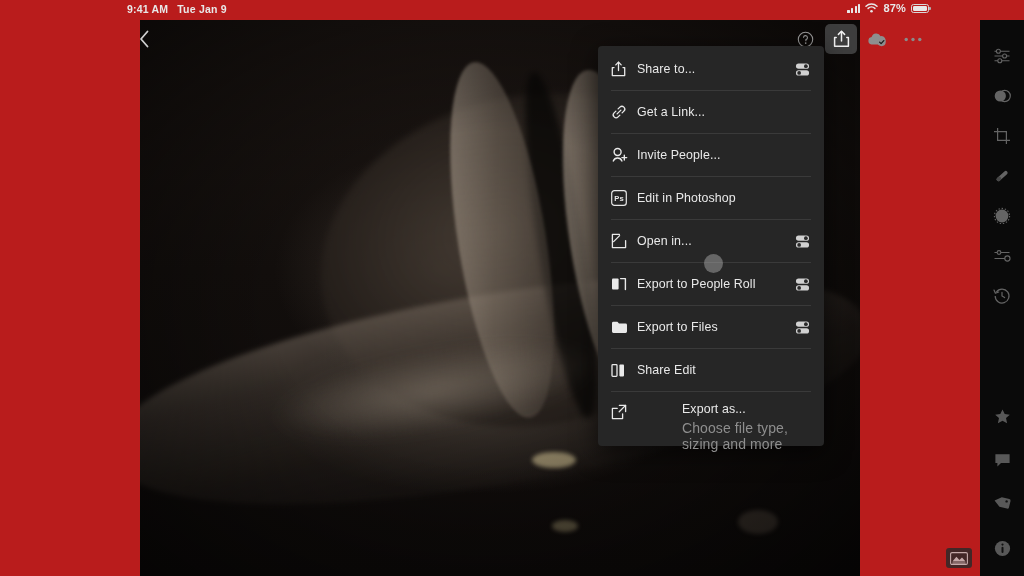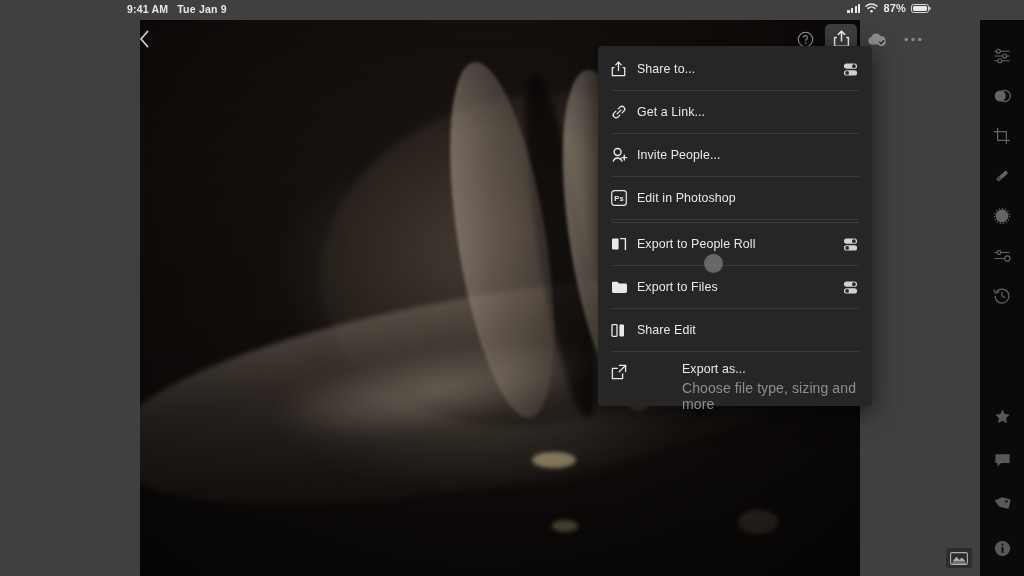--- a/index.html
+++ b/index.html
@@ -4,21 +4,21 @@
 <style>
   * { margin:0; padding:0; box-sizing:border-box; }
   html, body {
     width:1024px; height:576px; overflow:hidden;
     background:#000;
     font-family:"Liberation Sans", sans-serif;
     -webkit-font-smoothing:antialiased;
   }
   #screen {
     position:relative; width:1024px; height:576px;
-    background:#404040; overflow:hidden;
+    background:#b91c1c; overflow:hidden;
   }
 
   
   #statusbar {
     position:absolute; left:0; top:0; width:1024px; height:20px;
     z-index:40; color:#e8e8e8;
     font-size:10.5px; font-weight:bold; letter-spacing:.2px;
   }
   #sb-left { position:absolute; left:127px; top:3px; display:flex; gap:9px; align-items:baseline; }
   #sb-right { position:absolute; right:95px; top:2px; display:flex; gap:5px; align-items:center; }
@@ -119,21 +119,21 @@
 
   
   #filmtoggle {
     position:absolute; right:52px; bottom:8px; width:26px; height:20px;
     display:flex; align-items:center; justify-content:center;
     background:#2a2a2a; border-radius:3px; z-index:26; cursor:pointer; opacity:.82;
   }
 
   
   #menu {
-    position:absolute; left:598px; top:46px; width:274px;
+    position:absolute; left:598px; top:46px; width:226px;
     background:#262626; border-radius:4px; z-index:35;
     box-shadow:0 6px 26px rgba(0,0,0,.62);
     padding:4px 0 6px;
     font-size:12.4px; color:#e9e9e9;
   }
   .mi {
     position:relative; display:flex; align-items:center;
     height:38px; padding:0 14px 0 13px; cursor:pointer;
   }
   .mi.tall { height:46px; align-items:flex-start; padding-top:8px;gap:45px; }
@@ -431,67 +431,87 @@
           <rect x="0.7" y="0.7" width="14.6" height="14.6" rx="2.6" fill="none" stroke="#e9e9e9" stroke-width="1.2"></rect>
           <text x="8" y="11.2" font-family="Liberation Sans, sans-serif" font-size="7.6" font-weight="bold" fill="#e9e9e9" text-anchor="middle">Ps</text>
         </svg>
       </span>
       <span class="tx">
         <span class="lbl">Edit in Photoshop</span>
       </span>
     </div>
     <div class="sep"></div>
 
-    <div class="sep"></div>
-
     <div class="mi">
       <span class="ic">
         <svg width="16" height="16" viewBox="0 0 16 16">
-          <rect x="1" y="2.6" width="6.6" height="11" rx="1" fill="#e9e9e9"></rect>
-          <path d="M9.6 2.6 H14.4 V13.6" stroke="#e9e9e9" stroke-width="1.4" fill="none" stroke-linecap="round" stroke-linejoin="round"></path>
-        </svg>
-      </span>
-      <span class="tx">
-        <span class="lbl">Export to People Roll</span>
+          <path d="M14.6 7.6 V14.6 H1.4 V5.2" stroke="#e9e9e9" stroke-width="1.3" fill="none" stroke-linecap="round" stroke-linejoin="round"></path>
+          <path d="M1.4 5.2 V1.4 H8.4" stroke="#e9e9e9" stroke-width="1.3" fill="none" stroke-linecap="round" stroke-linejoin="round"></path>
+          <path d="M2.6 8.6 L8.6 2.6" stroke="#e9e9e9" stroke-width="1.3" stroke-linecap="round"></path>
+        </svg>
+      </span>
+      <span class="tx">
+        <span class="lbl">Open in...</span>
       </span>
       <span class="tog">
         <svg class="tgl" viewBox="0 0 16 16">
           <rect x="1" y="1.6" width="14" height="5.6" rx="2.8" fill="#e0e0e0"></rect>
           <circle cx="11.6" cy="4.4" r="2" fill="#2b2b2b"></circle>
           <rect x="1" y="8.8" width="14" height="5.6" rx="2.8" fill="#e0e0e0"></rect>
           <circle cx="4.4" cy="11.6" r="2" fill="#2b2b2b"></circle>
         </svg>
       </span>
     </div>
     <div class="sep"></div>
 
     <div class="mi">
       <span class="ic">
-        <svg width="17" height="14" viewBox="0 0 17 14">
-          <path d="M1 3.2 A1.4 1.4 0 0 1 2.4 1.8 H6.4 L8 3.6 H14.6
-                   A1.4 1.4 0 0 1 16 5 V11.6 A1.4 1.4 0 0 1 14.6 13 H2.4
-                   A1.4 1.4 0 0 1 1 11.6 Z" fill="#e9e9e9"></path>
-        </svg>
-      </span>
-      <span class="tx">
-        <span class="lbl">Export to Files</span>
+        <svg width="16" height="16" viewBox="0 0 16 16">
+          <rect x="1" y="2.6" width="6.6" height="11" rx="1" fill="#e9e9e9"></rect>
+          <path d="M9.6 2.6 H14.4 V13.6" stroke="#e9e9e9" stroke-width="1.4" fill="none" stroke-linecap="round" stroke-linejoin="round"></path>
+        </svg>
+      </span>
+      <span class="tx">
+        <span class="lbl">Export to People Roll</span>
       </span>
       <span class="tog">
         <svg class="tgl" viewBox="0 0 16 16">
           <rect x="1" y="1.6" width="14" height="5.6" rx="2.8" fill="#e0e0e0"></rect>
           <circle cx="11.6" cy="4.4" r="2" fill="#2b2b2b"></circle>
           <rect x="1" y="8.8" width="14" height="5.6" rx="2.8" fill="#e0e0e0"></rect>
           <circle cx="4.4" cy="11.6" r="2" fill="#2b2b2b"></circle>
         </svg>
       </span>
     </div>
     <div class="sep"></div>
 
     <div class="mi">
       <span class="ic">
+        <svg width="17" height="14" viewBox="0 0 17 14">
+          <path d="M1 3.2 A1.4 1.4 0 0 1 2.4 1.8 H6.4 L8 3.6 H14.6
+                   A1.4 1.4 0 0 1 16 5 V11.6 A1.4 1.4 0 0 1 14.6 13 H2.4
+                   A1.4 1.4 0 0 1 1 11.6 Z" fill="#e9e9e9"></path>
+        </svg>
+      </span>
+      <span class="tx">
+        <span class="lbl">Export to Files</span>
+      </span>
+      <span class="tog">
+        <svg class="tgl" viewBox="0 0 16 16">
+          <rect x="1" y="1.6" width="14" height="5.6" rx="2.8" fill="#e0e0e0"></rect>
+          <circle cx="11.6" cy="4.4" r="2" fill="#2b2b2b"></circle>
+          <rect x="1" y="8.8" width="14" height="5.6" rx="2.8" fill="#e0e0e0"></rect>
+          <circle cx="4.4" cy="11.6" r="2" fill="#2b2b2b"></circle>
+        </svg>
+      </span>
+    </div>
+    <div class="sep"></div>
+
+    <div class="mi">
+      <span class="ic">
         <svg width="15" height="15" viewBox="0 0 15 15">
           <rect x="1" y="1.6" width="5" height="11.8" rx=".8" fill="none" stroke="#e9e9e9" stroke-width="1.3"></rect>
           <rect x="8.4" y="1.6" width="4.6" height="11.8" rx=".8" fill="#e9e9e9"></rect>
         </svg>
       </span>
       <span class="tx">
         <span class="lbl">Share Edit</span>
       </span>
     </div>
     <div class="sep"></div>

